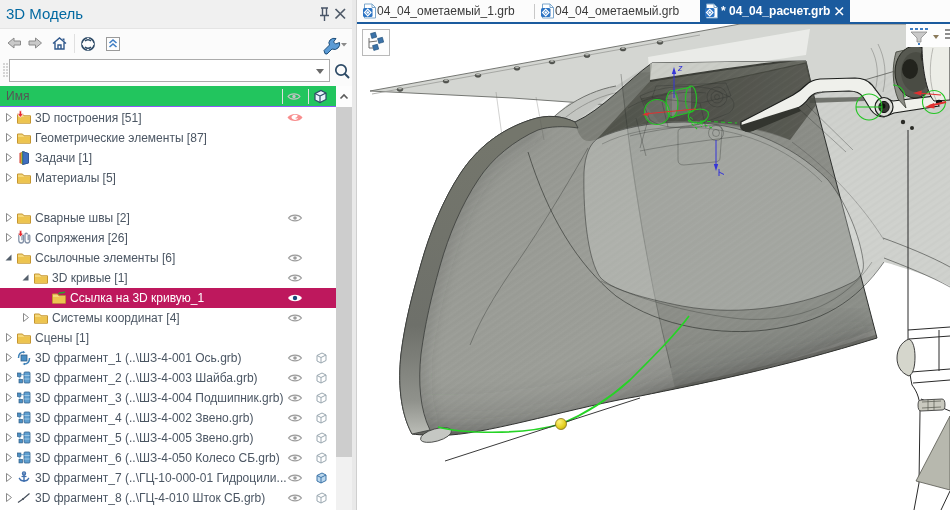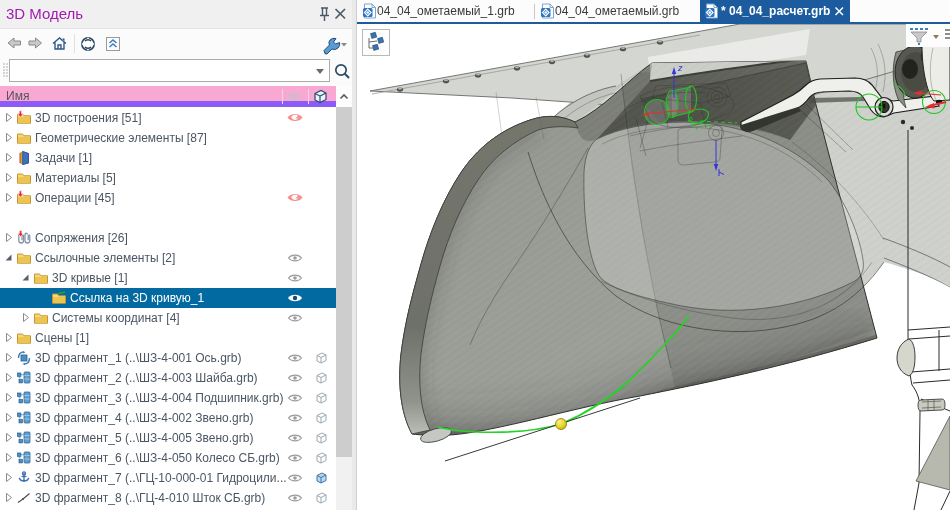--- a/index.html
+++ b/index.html
@@ -1,30 +1,30 @@
 <!DOCTYPE html>
 <html><head><meta charset="utf-8">
 <style>
 *{margin:0;padding:0;box-sizing:border-box}
 html,body{width:950px;height:510px;overflow:hidden;font-family:"Liberation Sans",sans-serif;background:#fff}
 #stage{position:absolute;left:0;top:0;width:950px;height:510px}
 .abs{position:absolute}
 #panel{position:absolute;left:0;top:0;width:357px;height:510px;background:#fff}
 #phead{position:absolute;left:0;top:0;width:352px;height:28px;background:#f0f0f0}
-#phead .title{position:absolute;left:6px;top:5px;font-size:15px;color:#a21caf}
+#phead .title{position:absolute;left:6px;top:5px;font-size:15px;color:#0369a1}
 #ptool{position:absolute;left:0;top:28px;width:352px;height:28px;background:#fbfbfb;border-top:1px solid #e4e4e4}
 #psearch{position:absolute;left:0;top:56px;width:352px;height:30px;background:#fbfbfb}
 .combo{position:absolute;left:9px;top:3px;width:321px;height:23px;background:#fff;border:1px solid #ababab}
 .combo .arr{position:absolute;right:5px;top:9px;width:0;height:0;border-left:4px solid transparent;border-right:4px solid transparent;border-top:5px solid #6a6a6a}
-#pcols{position:absolute;left:0;top:86px;width:336px;height:21px;background:#f9a8d4;border-bottom:6px solid #8b5cf6}
+#pcols{position:absolute;left:0;top:86px;width:336px;height:21px;background:#22c55e;border-bottom:1px solid #8b5cf6}
 #pcols .lbl{position:absolute;left:6px;top:3px;font-size:12px;color:#555}
 #tree{position:absolute;left:0;top:107px;width:336px;height:403px;background:#fff;overflow:hidden}
 .row{position:absolute;left:0;width:336px;height:20px}
 .row .txt{position:absolute;top:3px;font-size:12px;color:#4b5663;white-space:nowrap}
-.row.sel{background:#0369a1}
+.row.sel{background:#be185d}
 .row.sel .txt{color:#fff}
 #sbar{position:absolute;left:336px;top:86px;width:16px;height:424px;background:#f1f1f1}
 #sbar .up{position:absolute;left:0;top:0;width:16px;height:21px;background:#fdfdfd}
 #sbar .thumb{position:absolute;left:0;top:21px;width:16px;height:350px;background:#cdcdcd}
 #pdiv{position:absolute;left:352px;top:0;width:5px;height:510px;background:#e9e9e9;border-right:1px solid #cfcfcf}
 #tabbar{position:absolute;left:357px;top:0;width:593px;height:24px;background:#fcfcfc}
 .tab{position:absolute;top:0;height:22px;font-size:12px;color:#3a3a3a}
 .tab .cap{position:absolute;left:24px;top:4px;white-space:nowrap}
 .tab.on{background:#1b5b9e;color:#fff;font-weight:bold}
 #tabline{position:absolute;left:357px;top:22px;width:593px;height:2px;background:#1b5b9e}
@@ -140,33 +140,32 @@
 <div class="row" style="top:61px">
           <svg class="abs" style="left:4px;top:5px" width="10" height="10">
             <path d="M2.5 0.5 L7.5 4.5 L2.5 8.5 Z" fill="none" stroke="#8a8a8a" stroke-width="1"></path>
           </svg>
           <svg class="abs" style="left:16px;top:2px" width="16" height="16">
             <path d="M1.5 4 L6.5 4 L8 5.8 L14.5 5.8 L14.5 13.2 L1.5 13.2 Z" fill="#f5d87a" stroke="#c49530" stroke-width="1"></path>
             <path d="M2 7 L14 7 L14 12.7 L2 12.7 Z" fill="#edc44f"></path>
           </svg>
           <span class="txt" style="left:35px">Материалы [5]</span>
         </div>
-<div class="row" style="top:81px">
-          <svg class="abs" style="left:4px;top:5px" width="10" height="10">
-            <path d="M2.5 0.5 L7.5 4.5 L2.5 8.5 Z" fill="none" stroke="#8a8a8a" stroke-width="1"></path>
-          </svg>
-          <svg class="abs" style="left:16px;top:2px" width="16" height="16">
-            <path d="M1.5 4 L6.5 4 L8 5.8 L14.5 5.8 L14.5 13.2 L1.5 13.2 Z" fill="#f5d87a" stroke="#c49530" stroke-width="1"></path>
-            <path d="M2 7 L14 7 L14 12.7 L2 12.7 Z" fill="#edc44f"></path>
-            <path d="M3.2 0.8 L5.6 0.8 L5.6 3.8 L7.4 3.8 L4.4 7.4 L1.4 3.8 L3.2 3.8 Z" fill="#e8282d" stroke="#fff" stroke-width="0.7"></path>
-          </svg>
-          <span class="txt" style="left:35px">Операции [45]</span>
-          <svg class="abs" style="left:287px;top:3px" width="16" height="13">
-            <path d="M0.5 6.5 C3.5 1.7 12.5 1.7 15.5 6.5 C12.5 11.3 3.5 11.3 0.5 6.5 Z" fill="#f88d8d"></path>
-            <path d="M4.6 5.6 C6 3.6 9 3.4 10.8 4.6 C10.2 6 9.4 6.8 7.8 7 C9.2 7.8 10.6 7.4 11.4 6.4 C10.8 8.4 8.6 9.4 6.6 8.6 C5 8 4.2 6.8 4.6 5.6 Z" fill="#fff"></path>
+<div class="row" style="top:101px">
+          <svg class="abs" style="left:4px;top:5px" width="10" height="10">
+            <path d="M2.5 0.5 L7.5 4.5 L2.5 8.5 Z" fill="none" stroke="#8a8a8a" stroke-width="1"></path>
+          </svg>
+          <svg class="abs" style="left:16px;top:2px" width="16" height="16">
+            <path d="M1.5 4 L6.5 4 L8 5.8 L14.5 5.8 L14.5 13.2 L1.5 13.2 Z" fill="#f5d87a" stroke="#c49530" stroke-width="1"></path>
+            <path d="M2 7 L14 7 L14 12.7 L2 12.7 Z" fill="#edc44f"></path>
+          </svg>
+          <span class="txt" style="left:35px">Сварные швы [2]</span>
+          <svg class="abs" style="left:287px;top:4px" width="16" height="12">
+            <path d="M1.5 6 C4.3 2.2 11.7 2.2 14.5 6 C11.7 9.8 4.3 9.8 1.5 6 Z" fill="none" stroke="#9d9d9d" stroke-width="1.2"></path>
+            <circle cx="8" cy="6" r="1.8" fill="#9d9d9d"></circle>
           </svg>
         </div>
 <div class="row" style="top:121px">
           <svg class="abs" style="left:4px;top:5px" width="10" height="10">
             <path d="M2.5 0.5 L7.5 4.5 L2.5 8.5 Z" fill="none" stroke="#8a8a8a" stroke-width="1"></path>
           </svg>
           <svg class="abs" style="left:16px;top:2px" width="16" height="16">
             <path d="M5.2 4.5 C5.2 2.8 2.8 2.8 2.8 4.5 L2.8 10.5 C2.8 13.8 7.6 13.8 7.6 10.5 L7.6 6 C7.6 4.9 6 4.9 6 6 L6 10.2" fill="none" stroke="#8593a8" stroke-width="1.3"></path>
             <path d="M11.4 4.5 C11.4 2.8 9 2.8 9 4.5 L9 10.5 C9 13.8 13.8 13.8 13.8 10.5 L13.8 6 C13.8 4.9 12.2 4.9 12.2 6 L12.2 10.2" fill="none" stroke="#8593a8" stroke-width="1.3"></path>
             <path d="M3.4 0.6 L5.8 0.6 L5.8 3.4 L7.4 3.4 L4.6 6.8 L1.8 3.4 L3.4 3.4 Z" fill="#e8282d" stroke="#fff" stroke-width="0.6"></path>
@@ -174,21 +173,21 @@
           <span class="txt" style="left:35px">Сопряжения [26]</span>
         </div>
 <div class="row" style="top:141px">
           <svg class="abs" style="left:4px;top:5px" width="10" height="10">
             <path d="M7.5 1.5 L7.5 7.5 L1.5 7.5 Z" fill="#55606c" stroke="none"></path>
           </svg>
           <svg class="abs" style="left:16px;top:2px" width="16" height="16">
             <path d="M1.5 4 L6.5 4 L8 5.8 L14.5 5.8 L14.5 13.2 L1.5 13.2 Z" fill="#f5d87a" stroke="#c49530" stroke-width="1"></path>
             <path d="M2 7 L14 7 L14 12.7 L2 12.7 Z" fill="#edc44f"></path>
           </svg>
-          <span class="txt" style="left:35px">Ссылочные элементы [2]</span>
+          <span class="txt" style="left:35px">Ссылочные элементы [6]</span>
           <svg class="abs" style="left:287px;top:4px" width="16" height="12">
             <path d="M1.5 6 C4.3 2.2 11.7 2.2 14.5 6 C11.7 9.8 4.3 9.8 1.5 6 Z" fill="none" stroke="#9d9d9d" stroke-width="1.2"></path>
             <circle cx="8" cy="6" r="1.8" fill="#9d9d9d"></circle>
           </svg>
         </div>
 <div class="row" style="top:161px">
           <svg class="abs" style="left:21px;top:5px" width="10" height="10">
             <path d="M7.5 1.5 L7.5 7.5 L1.5 7.5 Z" fill="#55606c" stroke="none"></path>
           </svg>
           <svg class="abs" style="left:33px;top:2px" width="16" height="16">

